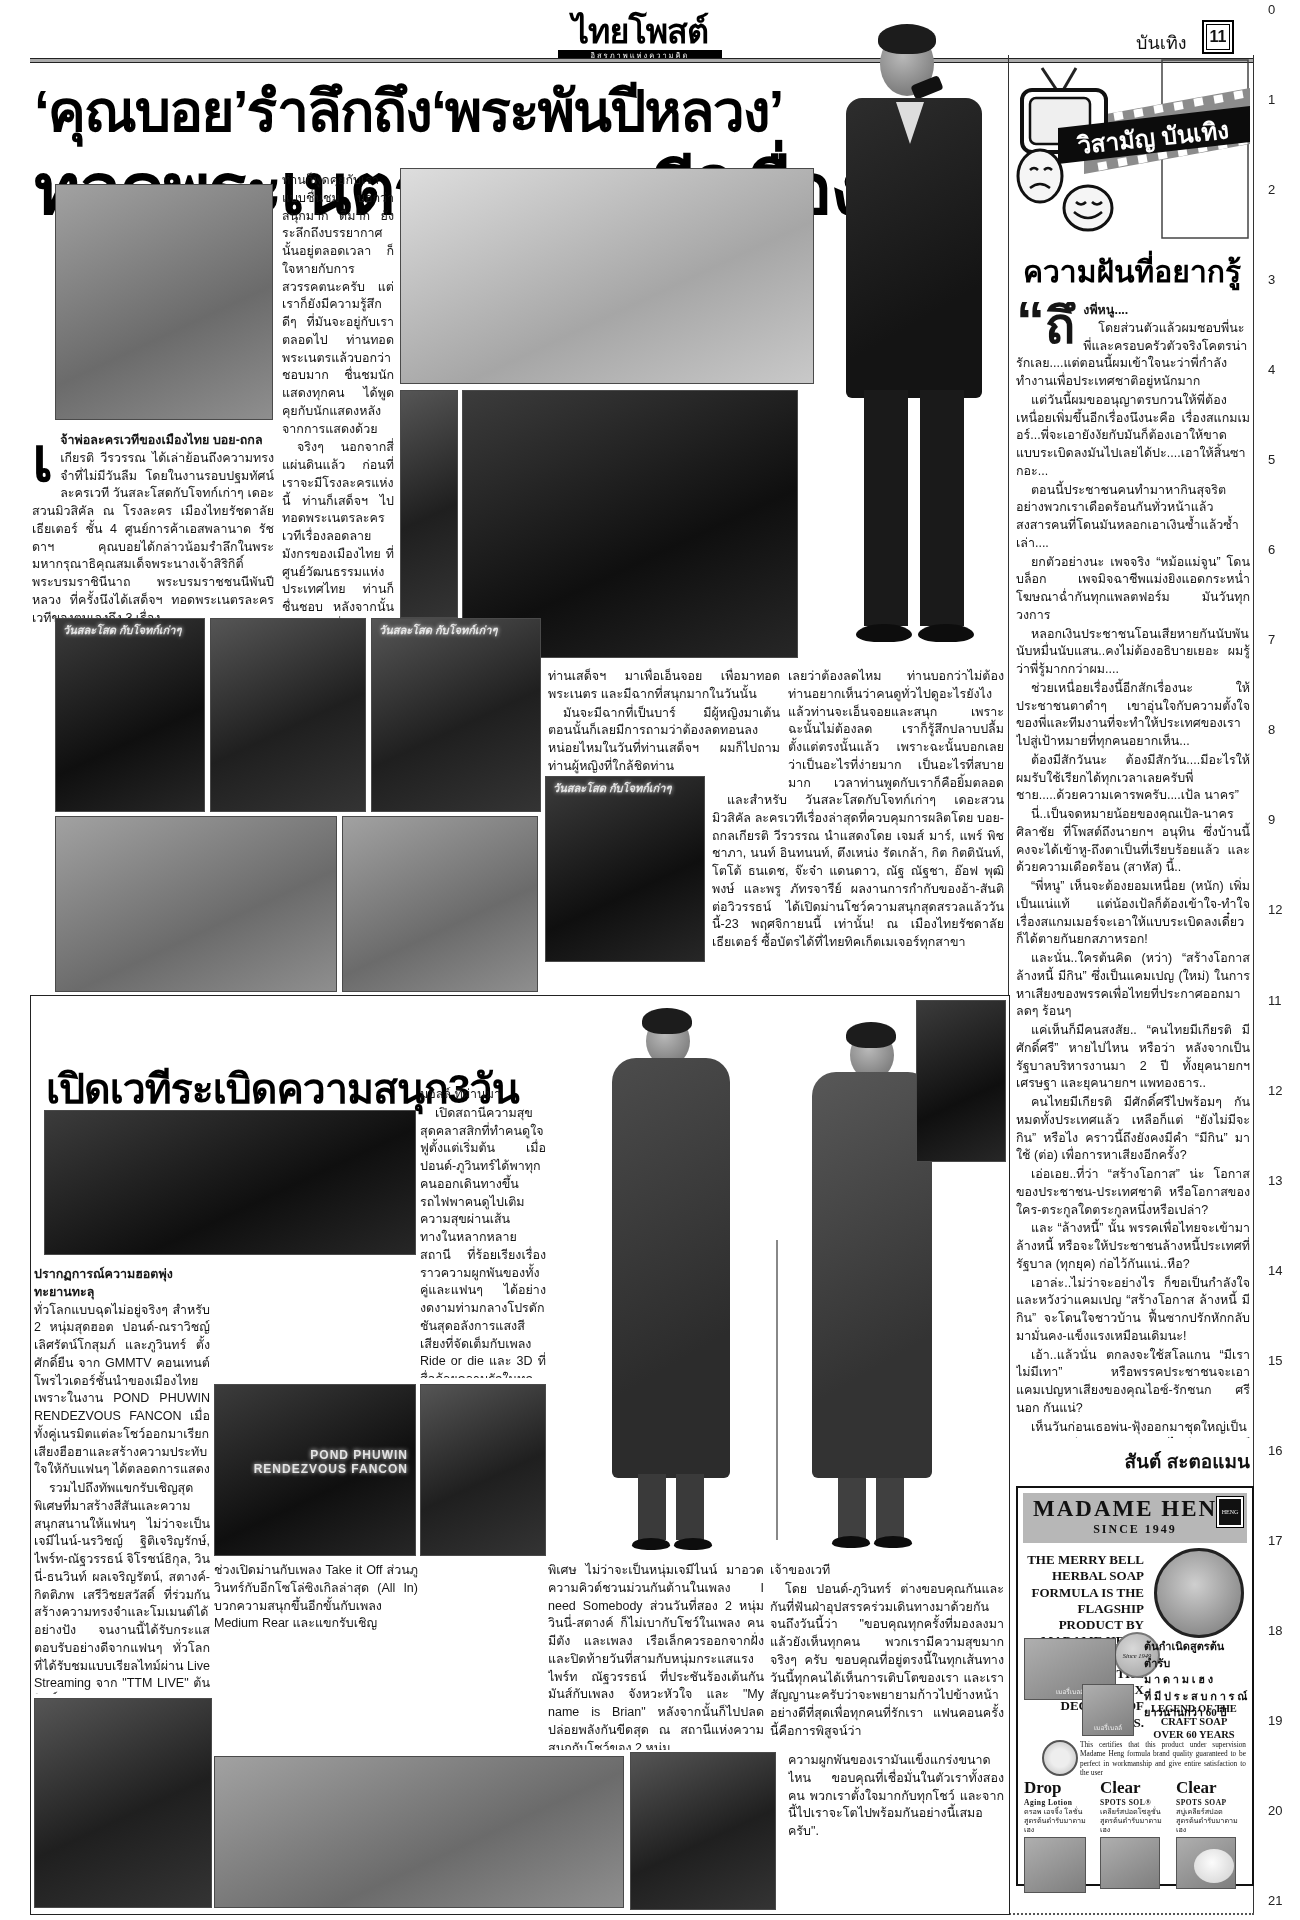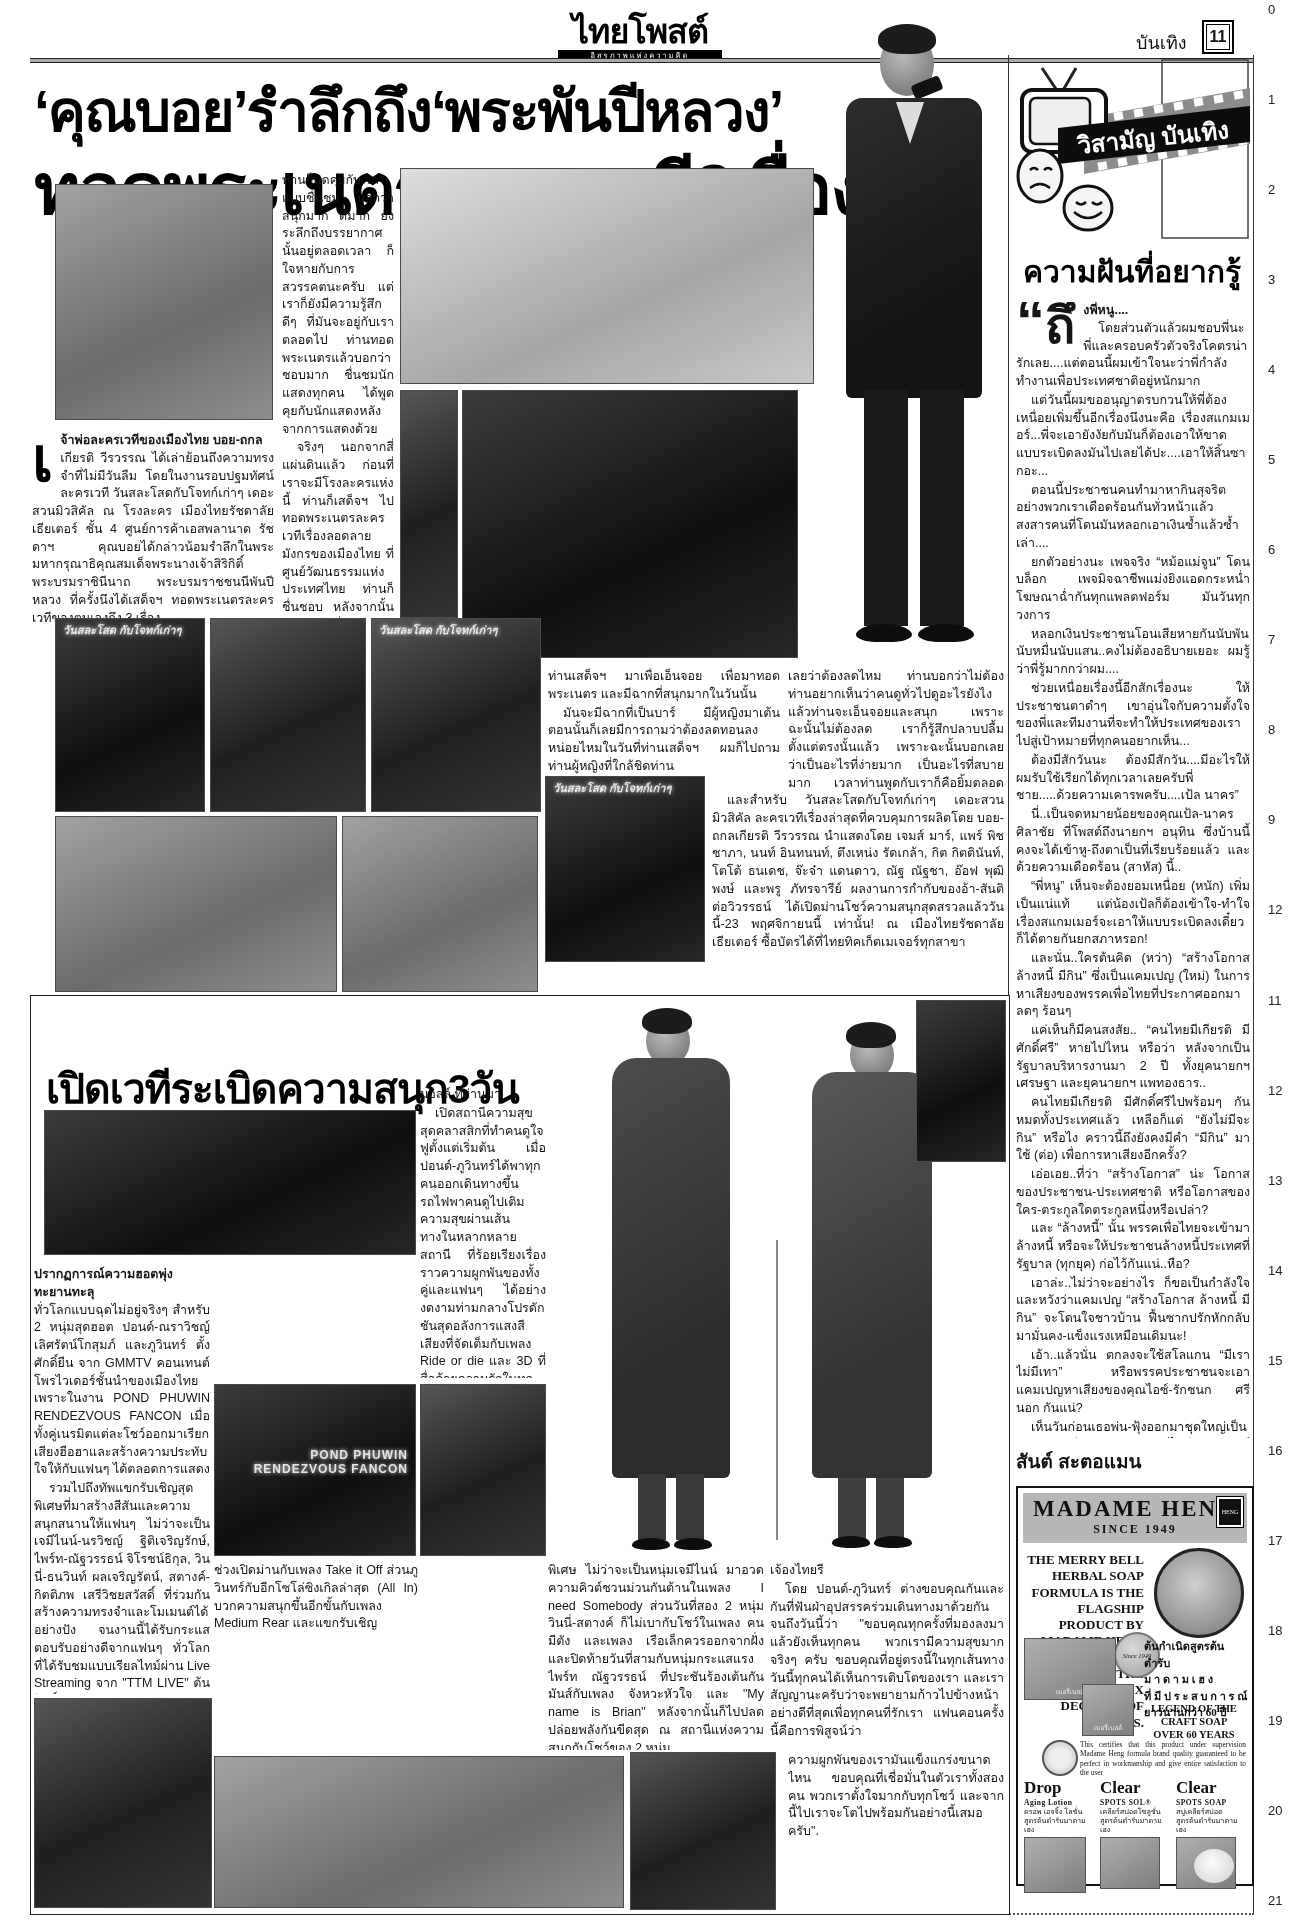--- a/index.html
+++ b/index.html
@@ -31,21 +31,21 @@
   .rule{position:absolute;left:30px;width:1224px;height:3px;background:#aaa;border-top:1.4px solid #222;border-bottom:1.4px solid #222}
   .vline{position:absolute;width:0;border-left:1.3px solid #333}
   .ruler{position:absolute;left:1268px;top:2px;height:1906px;display:flex;flex-direction:column;
          justify-content:space-between;font-size:13px;color:#222}
   .ruler p{margin:0}
   .colhead{font-size:30px;font-weight:900;text-align:center;color:#000}
   .quoteblock{float:left;margin:2px 8px 0 0;display:flex;align-items:flex-start}
   .bigquote{font-size:58px;font-weight:900;line-height:.55}
   .dropcap2{font-size:50px;font-weight:900;line-height:.9}
   .qlead{font-weight:800}
-  .byline{font-size:19px;font-weight:800;text-align:left}
+  .byline{font-size:19px;font-weight:800;text-align:right}
   .artbox{position:absolute;border:1.6px solid #222;background:#fff}
   .cropline{position:absolute;left:30px;top:1913px;width:1224px;border-top:2px dotted #555}
   .head{position:absolute;border-radius:50%;background:radial-gradient(circle at 42% 38%,#b9b9b9,#7f7f7f 72%)}
   .hair{position:absolute;border-radius:50% 50% 40% 40%;background:#1c1c1c}
   .suit{position:absolute;background:linear-gradient(150deg,#2d2d2d,#141414 70%);border-radius:16px 16px 6px 6px}
   .shirt{position:absolute;background:#ddd;clip-path:polygon(0 0,100% 0,50% 100%)}
   .leg{position:absolute;background:#1a1a1a}
   .shoe{position:absolute;background:#0d0d0d;border-radius:50% 50% 40% 40%/60% 60% 40% 40%}
   .coat{position:absolute;border-radius:24px 24px 6px 6px}
   .micstand{position:absolute;width:2px;background:#888}
@@ -307,21 +307,21 @@
   </div>
   <div class="photo ph-dark" style="left:420px;top:1384px;width:126px;height:172px"></div>
 
   <div class="abs bodytext noindent" style="left:214px;top:1562px;width:204px;height:188px;overflow:hidden">
       <p>ช่วงเปิดม่านกับเพลง Take it Off ส่วนภูวินทร์กับอีกโซโล่ซิงเกิลล่าสุด (All In) บวกความสนุกขึ้นอีกขั้นกับเพลง Medium Rear และแขกรับเชิญ</p>
     </div>
   <div class="abs bodytext noindent" style="left:548px;top:1562px;width:216px;height:188px;overflow:hidden">
       <p>พิเศษ ไม่ว่าจะเป็นหนุ่มเจมีไนน์ มาอวดความคิวต์ชวนม่วนกันต้านในเพลง I need Somebody ส่วนวันที่สอง 2 หนุ่ม วินนี่-สตางค์ ก็ไม่เบากับโชว์ในเพลง คนมีตัง และเพลง เรือเล็กควรออกจากฝั่ง และปิดท้ายวันที่สามกับหนุ่มกระแสแรง ไพร์ท ณัฐวรรธน์ ที่ประชันร้องเต้นกันมันส์กับเพลง จังหวะหัวใจ และ "My name is Brian" หลังจากนั้นก็ไปปลดปล่อยพลังกันขีดสุด ณ สถานีแห่งความสนุกกับโชว์ของ 2 หนุ่ม</p>
     </div>
   <div class="abs bodytext noindent" style="left:770px;top:1562px;width:234px;height:188px;overflow:hidden">
-      <p>เจ้องไทยรี</p>
+      <p>เจ้าของเวที</p>
       <p>โดย ปอนด์-ภูวินทร์ ต่างขอบคุณกันและกันที่ฟันฝ่าอุปสรรคร่วมเดินทางมาด้วยกันจนถึงวันนี้ว่า "ขอบคุณทุกครั้งที่มองลงมาแล้วยังเห็นทุกคน พวกเรามีความสุขมากจริงๆ ครับ ขอบคุณที่อยู่ตรงนี้ในทุกเส้นทาง วันนี้ทุกคนได้เห็นการเติบโตของเรา และเราสัญญานะครับว่าจะพยายามก้าวไปข้างหน้าอย่างดีที่สุดเพื่อทุกคนที่รักเรา แฟนคอนครั้งนี้คือการพิสูจน์ว่า</p>
     </div>
 
   <div class="photo ph-mid" style="left:214px;top:1756px;width:410px;height:152px"></div>
   <div class="photo ph-dark" style="left:630px;top:1752px;width:146px;height:158px"></div>
   <div class="abs bodytext noindent" style="left:788px;top:1752px;width:216px;height:160px;overflow:hidden">
       <p>ความผูกพันของเรามันแข็งแกร่งขนาดไหน ขอบคุณที่เชื่อมั่นในตัวเราทั้งสองคน พวกเราตั้งใจมากกับทุกโชว์ และจากนี้ไปเราจะโตไปพร้อมกันอย่างนี้เสมอครับ".</p>
     </div>
 
 </div>

